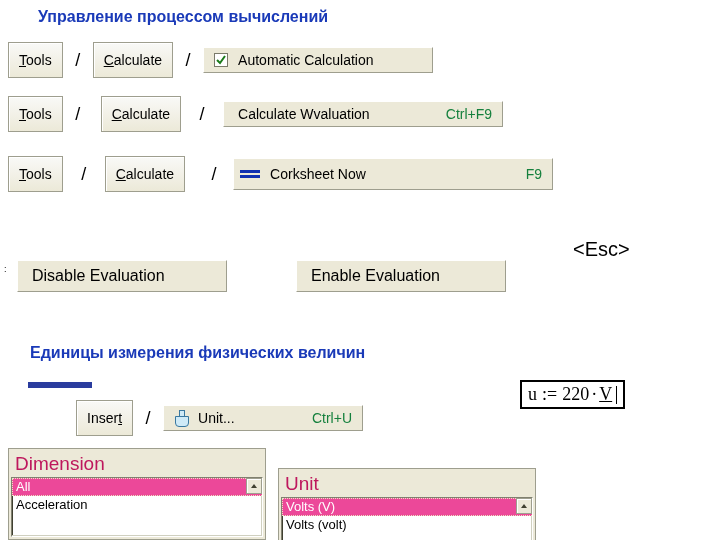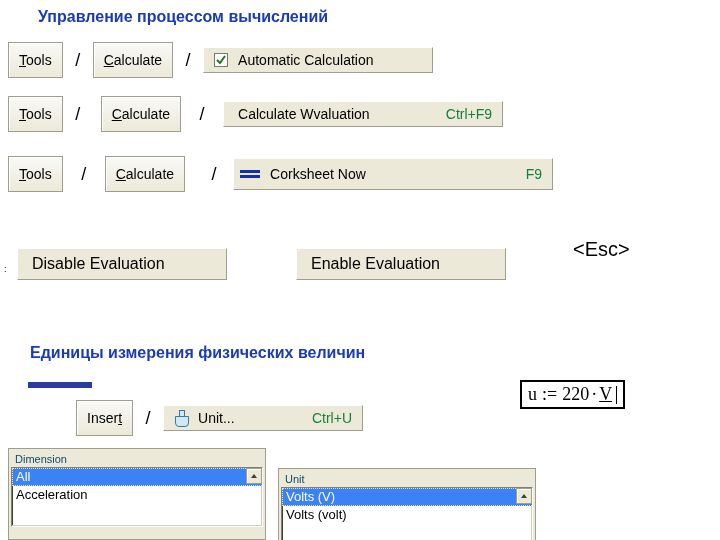--- a/index.html
+++ b/index.html
@@ -106,22 +106,22 @@
   }
   .esc-text {
     font-size: 20px;
     color: #000;
   }
   .tiny-colon {
     font-size: 9px;
     color: #000;
   }
   .group-label {
-    font-size: 11px;
-    color: #0c4a6e;
+    font-size: 19px;
+    color: #be185d;
   }
   .win-box {
     background: #ece9d8;
     border: 1px solid #9e9e8e;
     padding: 4px 2px 0 2px;
   }
   .listbox-outer {
     background: #fff;
     border-top: 1px solid #808070;
     border-left: 1px solid #808070;
@@ -131,21 +131,21 @@
     position: relative;
     overflow: hidden;
   }
   .list-item {
     padding: 1px 4px;
     font-size: 13px;
     line-height: 16px;
     white-space: nowrap;
   }
   .list-item.selected {
-    background: #3b82f6;
+    background: #ec4899;
     color: #fff;
     border: 1px dotted #e8e8c0;
     padding: 0 3px;
   }
   .scroll-up {
     position: absolute;
     top: 0; right: 0;
     width: 16px; height: 16px;
     background: #ece9d8;
     border: 1px solid #9e9e8e;
@@ -232,21 +232,21 @@
       </span>
     <span class="label">
       <span class="ul">C</span><span>orksheet Now</span>
     </span>
     <span class="shortcut">F9</span>
   </span>
 </div>
 
 <div style="position:absolute; left:4px; top:264px;" class="tiny-colon">:</div>
 
-<div class="row" style="position:absolute; left:17px; top:248px;gap:39px;">
+<div class="row" style="position:absolute; left:17px; top:260px;gap:39px;">
   <span class="menu-wide" style="width:210px; height:32px;">
     <span class="label" style="font-size:16px;">
       <span>Disable </span><span class="ul">E</span><span>valuation</span>
     </span>
   </span>
   <span class="menu-wide" style="width:210px; height:32px; margin-left:30px;">
     <span class="label" style="font-size:16px;">
       <span>Enable </span><span class="ul">E</span><span>valuation</span>
     </span>
   </span>

